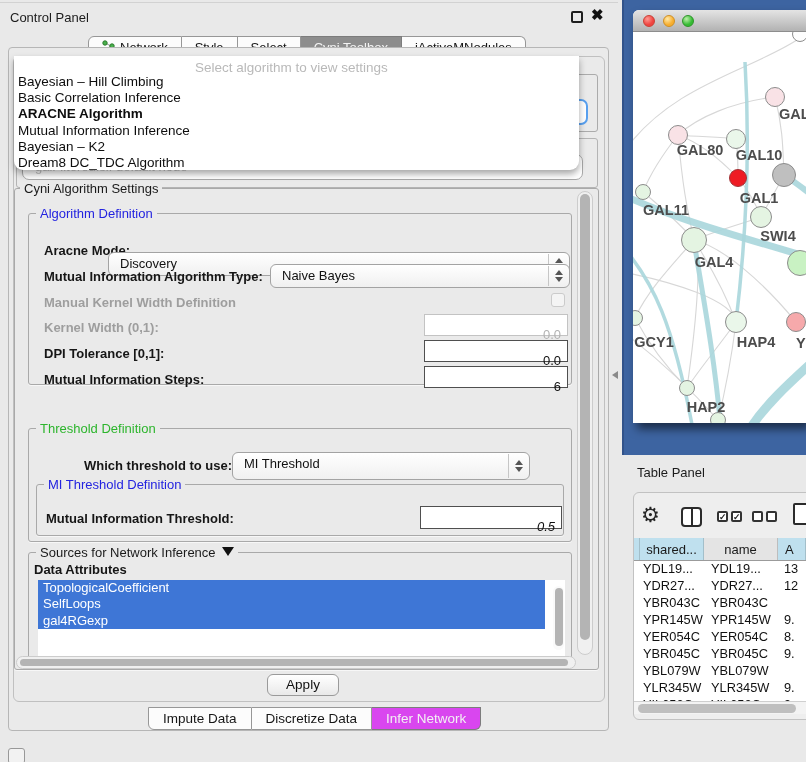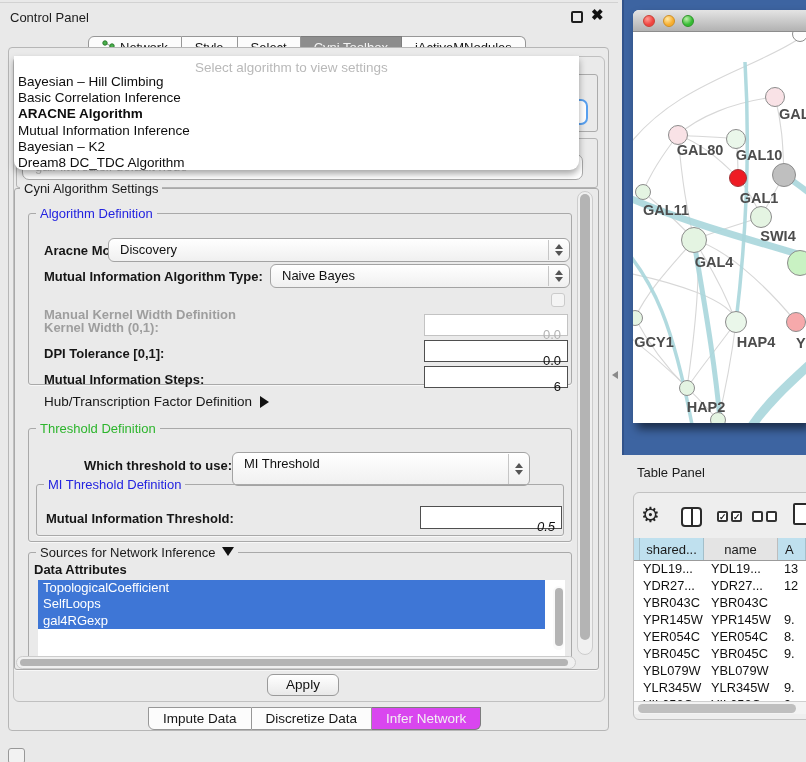--- a/index.html
+++ b/index.html
@@ -201,58 +201,55 @@
   </div>
 
   <div class="hsb" style="left:16px;top:656px;width:560px;height:13px;z-index:7;">
     <div class="thumb" style="left:3px;width:548px;"></div>
   </div>
 
   <div class="abs grp" style="left:28px;top:213px;width:544px;height:172px;z-index:6;"></div>
   <div class="grp-title t-blue" style="left:36px;top:206px;z-index:7;">Algorithm Definition</div>
 
   <div class="lbl" style="left:44px;top:243px;z-index:7;">Aracne Mode:</div>
-  <div class="combo" style="left:108px;top:238px;width:462px;height:24px;z-index:7;">
+  <div class="combo" style="left:108px;top:252px;width:462px;height:24px;z-index:7;">
     <span class="val">Discovery</span>
     <span class="stepper">
         <i class="tri-up"></i>
         <i class="tri-dn"></i>
       </span>
   </div>
 
   <div class="lbl" style="left:44px;top:269px;z-index:7;">Mutual Information Algorithm Type:</div>
   <div class="combo" style="left:270px;top:264px;width:300px;height:24px;z-index:7;">
     <span class="val">Naive Bayes</span>
     <span class="stepper">
         <i class="tri-up"></i>
         <i class="tri-dn"></i>
       </span>
   </div>
 
-  <div class="lbl dis" style="left:44px;top:295px;z-index:7;margin-top:12px;">Manual Kernel Width Definition</div>
+  <div class="lbl dis" style="left:44px;top:295px;z-index:7;">Manual Kernel Width Definition</div>
   <div class="chk" style="left:551px;top:293px;z-index:7;"></div>
 
   <div class="lbl dis" style="left:44px;top:320px;z-index:7;">Kernel Width (0,1):</div>
   <div class="fld dis" style="left:424px;top:314px;width:144px;height:21px;z-index:7;">0.0</div>
 
   <div class="lbl" style="left:44px;top:346px;z-index:7;">DPI Tolerance [0,1]:</div>
   <div class="fld" style="left:424px;top:340px;width:144px;height:21px;z-index:7;">0.0</div>
 
   <div class="lbl" style="left:44px;top:372px;z-index:7;">Mutual Information Steps:</div>
   <div class="fld" style="left:424px;top:366px;width:144px;height:21px;z-index:7;">6</div>
 
-  <div class="lbl plain" style="left:44px;top:394px;font-size:13.5px;z-index:7;">
-    <span>Hub/Transcription Factor Definition</span><span class="exp-tri-r"></span>
-  </div>
 
   <div class="abs grp" style="left:28px;top:428px;width:544px;height:114px;z-index:6;"></div>
   <div class="grp-title t-green" style="left:36px;top:421px;z-index:7;">Threshold Definition</div>
 
   <div class="lbl" style="left:84px;top:458px;z-index:7;">Which threshold to use:</div>
-  <div class="combo" style="left:232px;top:452px;width:298px;height:34px;z-index:7;">
+  <div class="combo" style="left:232px;top:452px;width:298px;height:28px;z-index:7;">
     <span class="val">MI Threshold</span>
     <span class="stepper">
         <i class="tri-up"></i>
         <i class="tri-dn"></i>
       </span>
   </div>
 
   <div class="abs grp" style="left:36px;top:484px;width:528px;height:52px;z-index:7;"></div>
   <div class="grp-title t-blue" style="left:44px;top:477px;z-index:8;">MI Threshold Definition</div>
   <div class="lbl" style="left:46px;top:511px;z-index:8;">Mutual Information Threshold:</div>

